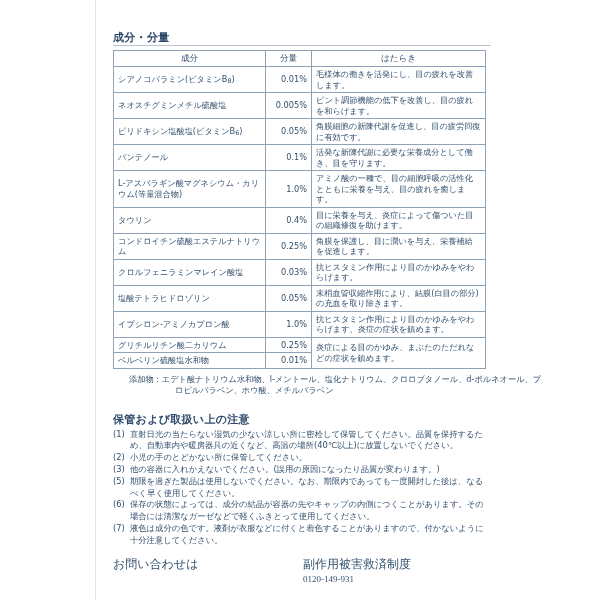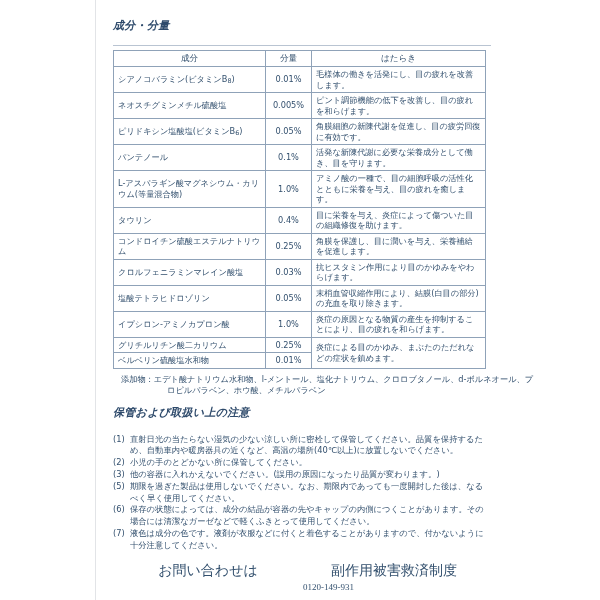--- a/index.html
+++ b/index.html
@@ -32,24 +32,23 @@
     top: 14px;
     width: 378px;
   }
 
   .section-heading {
     font-size: 11px;
     font-weight: bold;
     color: #2e4a6b;
     letter-spacing: .3px;
     border-bottom: 1px solid #b9c4d2;
-    padding-bottom: 12px;
-    margin: 4px 0 4px 0;
+    padding-bottom: 0;
+    margin: 16px 0 4px 0;
     display: block;
-    font-style: italic;
   }
   .section-heading.plain {
     border-bottom: none;
     margin-bottom: 2px;
   }
 
   
   table.ingredients {
     border-collapse: collapse;
     width: 372px;
@@ -70,30 +69,30 @@
     font-weight: normal;
     font-size: 8.6px;
     padding: 2px 2px;
     margin-top: 39px;
   }
   col.c-name  { width: 152px; }
   col.c-amt   { width: 46px; }
   col.c-eff   { width: 174px; }
 
   td.name { text-align: left; }
-  td.amount { text-align: center; white-space: nowrap; }
+  td.amount { text-align: right; white-space: nowrap; }
   td.effect { text-align: left; }
 
   .sub { font-size: .78em; vertical-align: -0.12em; }
 
   
   .additives {
     font-size: 8.2px;
     line-height: 1.35;
-    margin: 5px 0 0 8px;
+    margin: 5px 0 0 16px;
     padding-left: 46px;
     text-indent: -46px;
     width: 372px;
     color: #33506e;
   }
 
   
   .precautions-block { margin-top: 9px; }
   ol.precautions {
     list-style: none;
@@ -112,21 +111,21 @@
 
   
   .contact {
     margin-top: 10px;
     display: flex;
     font-size: 9px;
     line-height: 1.42;
   }
   .contact .col-left { width: 190px; }
   .contact .col-right { width: 182px; }
-  .contact .lbl { font-size: 14px; text-align: center; }
+  .contact .lbl { font-size: 12px; }
   .contact .company { font-size: 10px; margin-top: 39px; }
   .contact .tel { font-size: 10px; white-space: nowrap; }
   .contact .hours { font-size: 6.2px; letter-spacing: -0.1px; }
   .contact .relief-num { font-size: 9px; font-family: Liberation Serif, serif; }
 </style>
 </head>
 <body>
 
 <div class="fold-line"></div>
 
@@ -190,21 +189,21 @@
             <td class="effect">抗ヒスタミン作用により目のかゆみをやわらげます。</td>
           </tr>
           <tr>
             <td class="name">塩酸テトラヒドロゾリン</td>
             <td class="amount">0.05%</td>
             <td class="effect">末梢血管収縮作用により、結膜(白目の部分)の充血を取り除きます。</td>
           </tr>
           <tr>
             <td class="name">イプシロン-アミノカプロン酸</td>
             <td class="amount">1.0%</td>
-            <td class="effect">炎症の原因となる物質の産生を抑制することにより、目の疲れを和らげます。</td>
+            <td class="effect">抗ヒスタミン作用により目のかゆみをやわらげます、炎症の症状を鎮めます。</td>
           </tr>
           <tr>
             <td class="name">グリチルリチン酸二カリウム</td>
             <td class="amount">0.25%</td>
             <td class="effect" rowspan="2">炎症による目のかゆみ、まぶたのただれなどの症状を鎮めます。</td>
           </tr>
           <tr>
             <td class="name">ベルベリン硫酸塩水和物</td>
             <td class="amount">0.01%</td>
           </tr>

